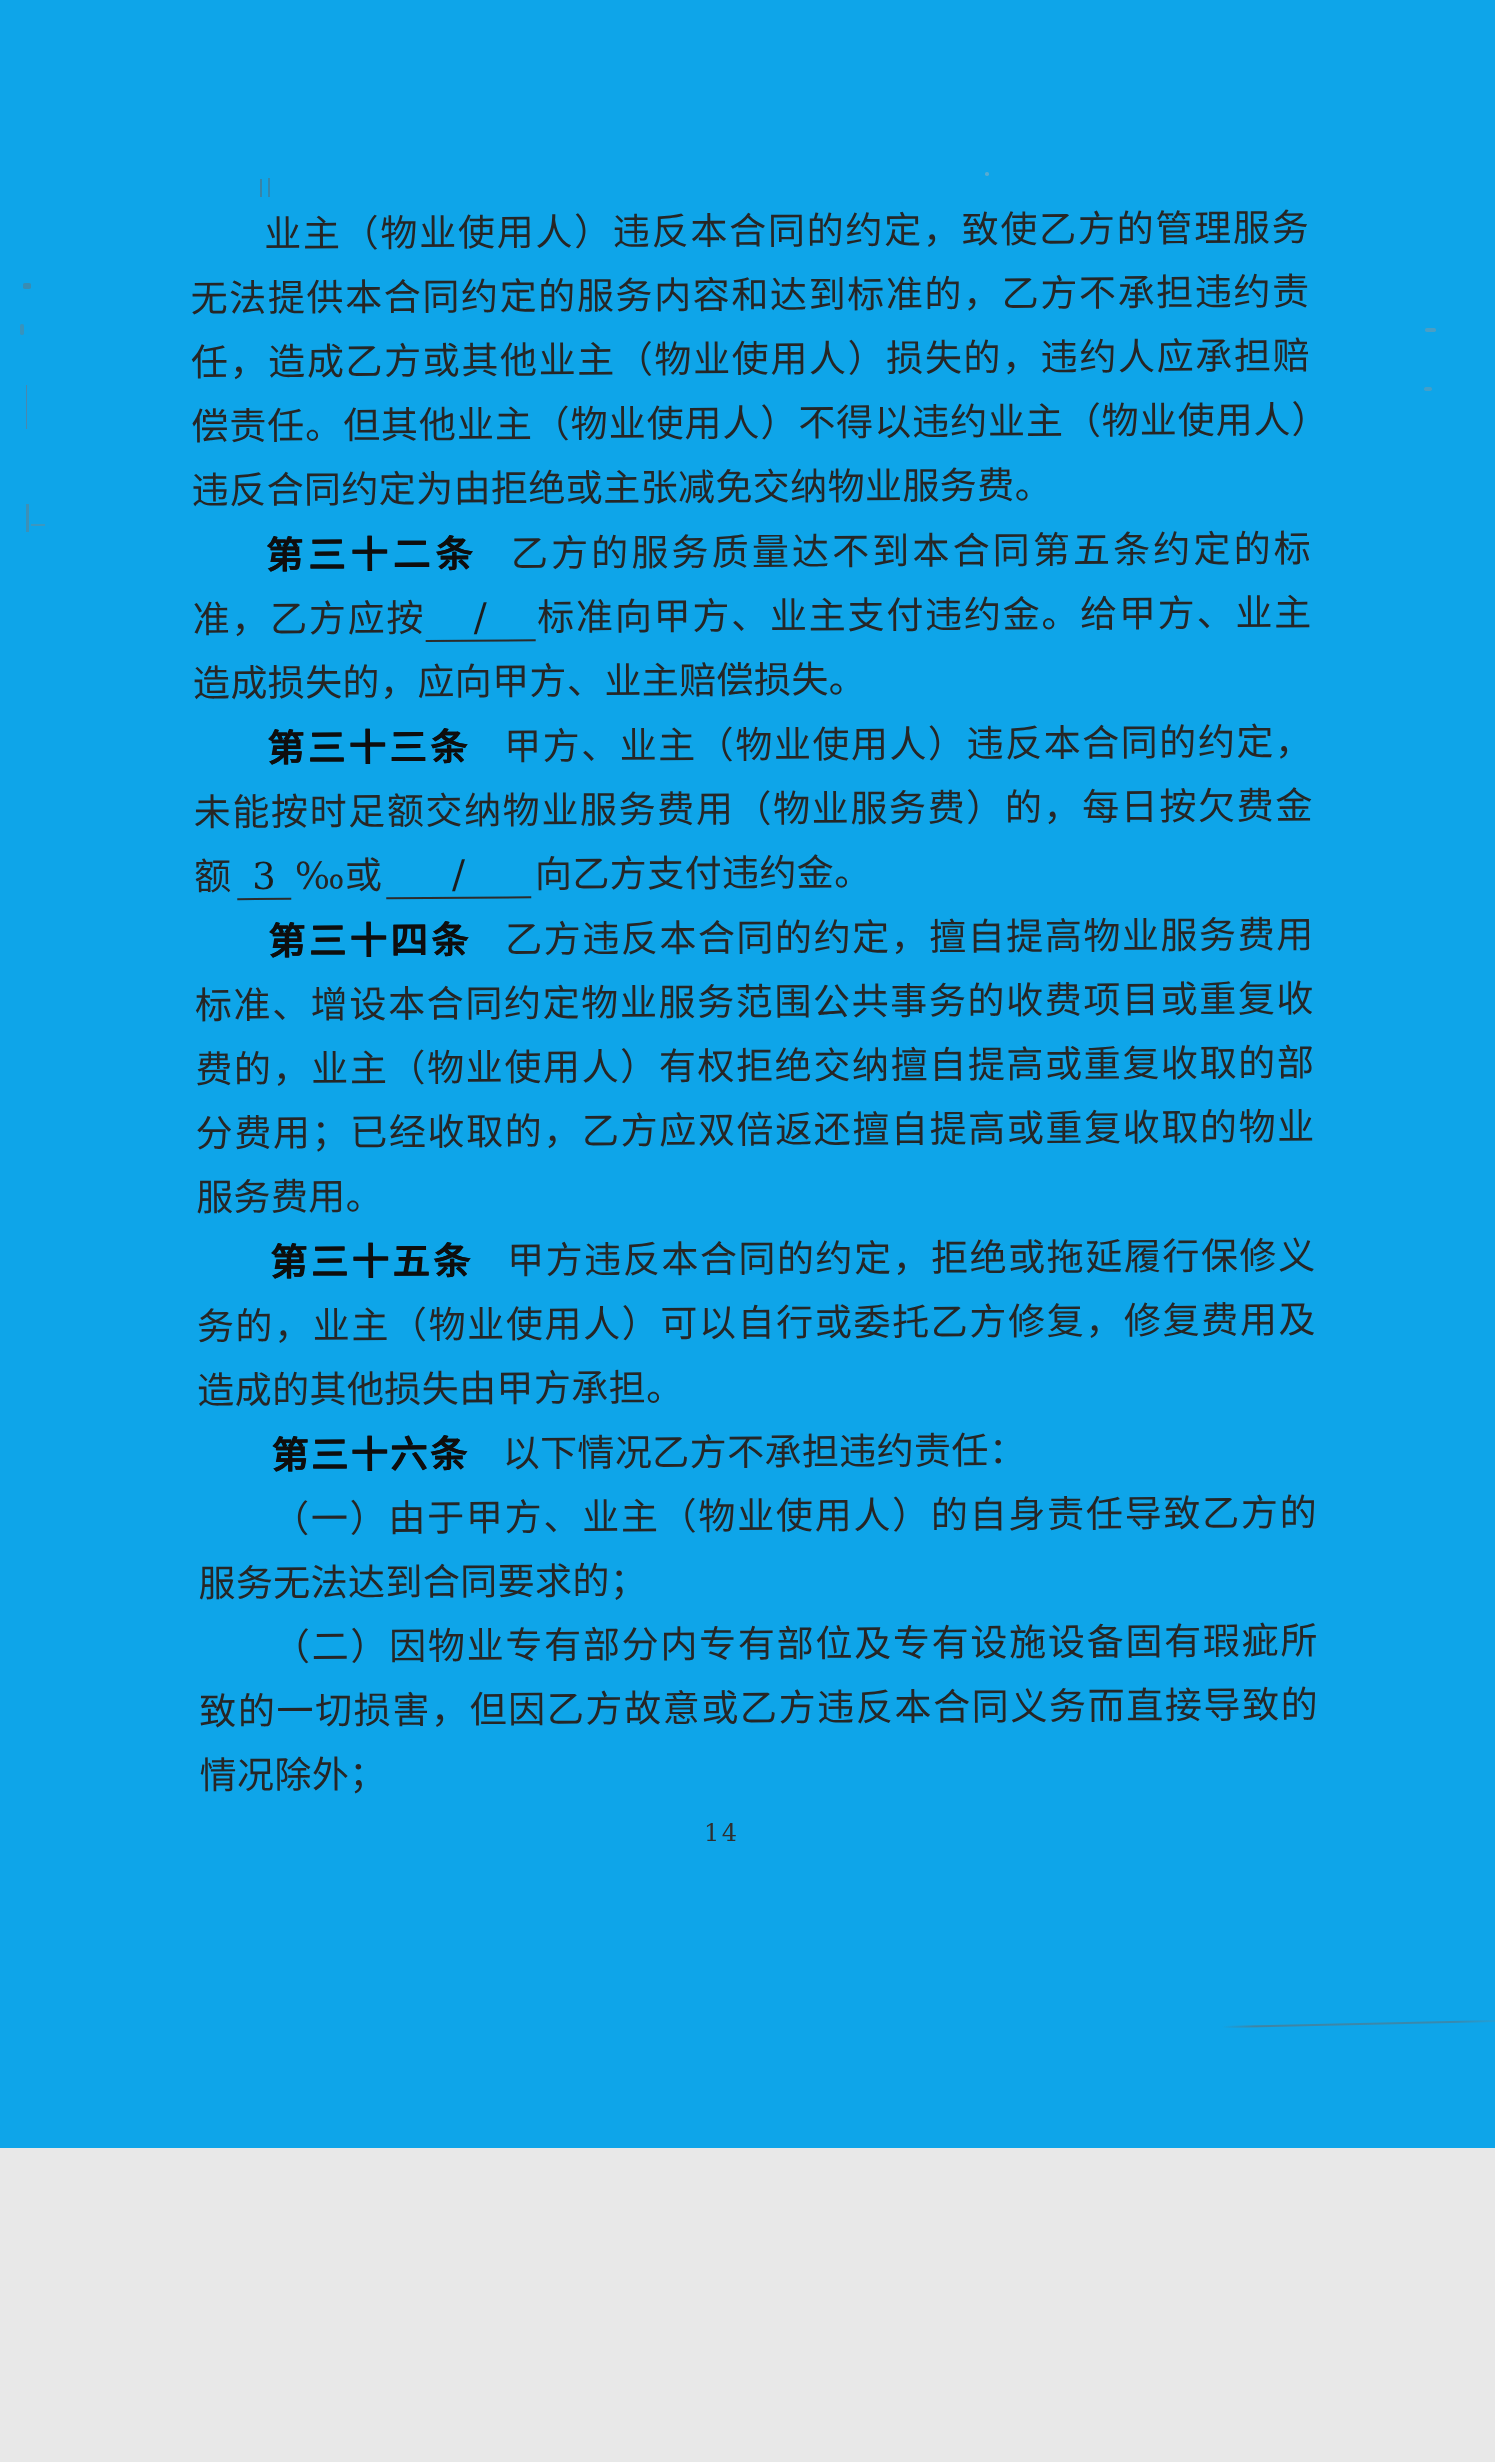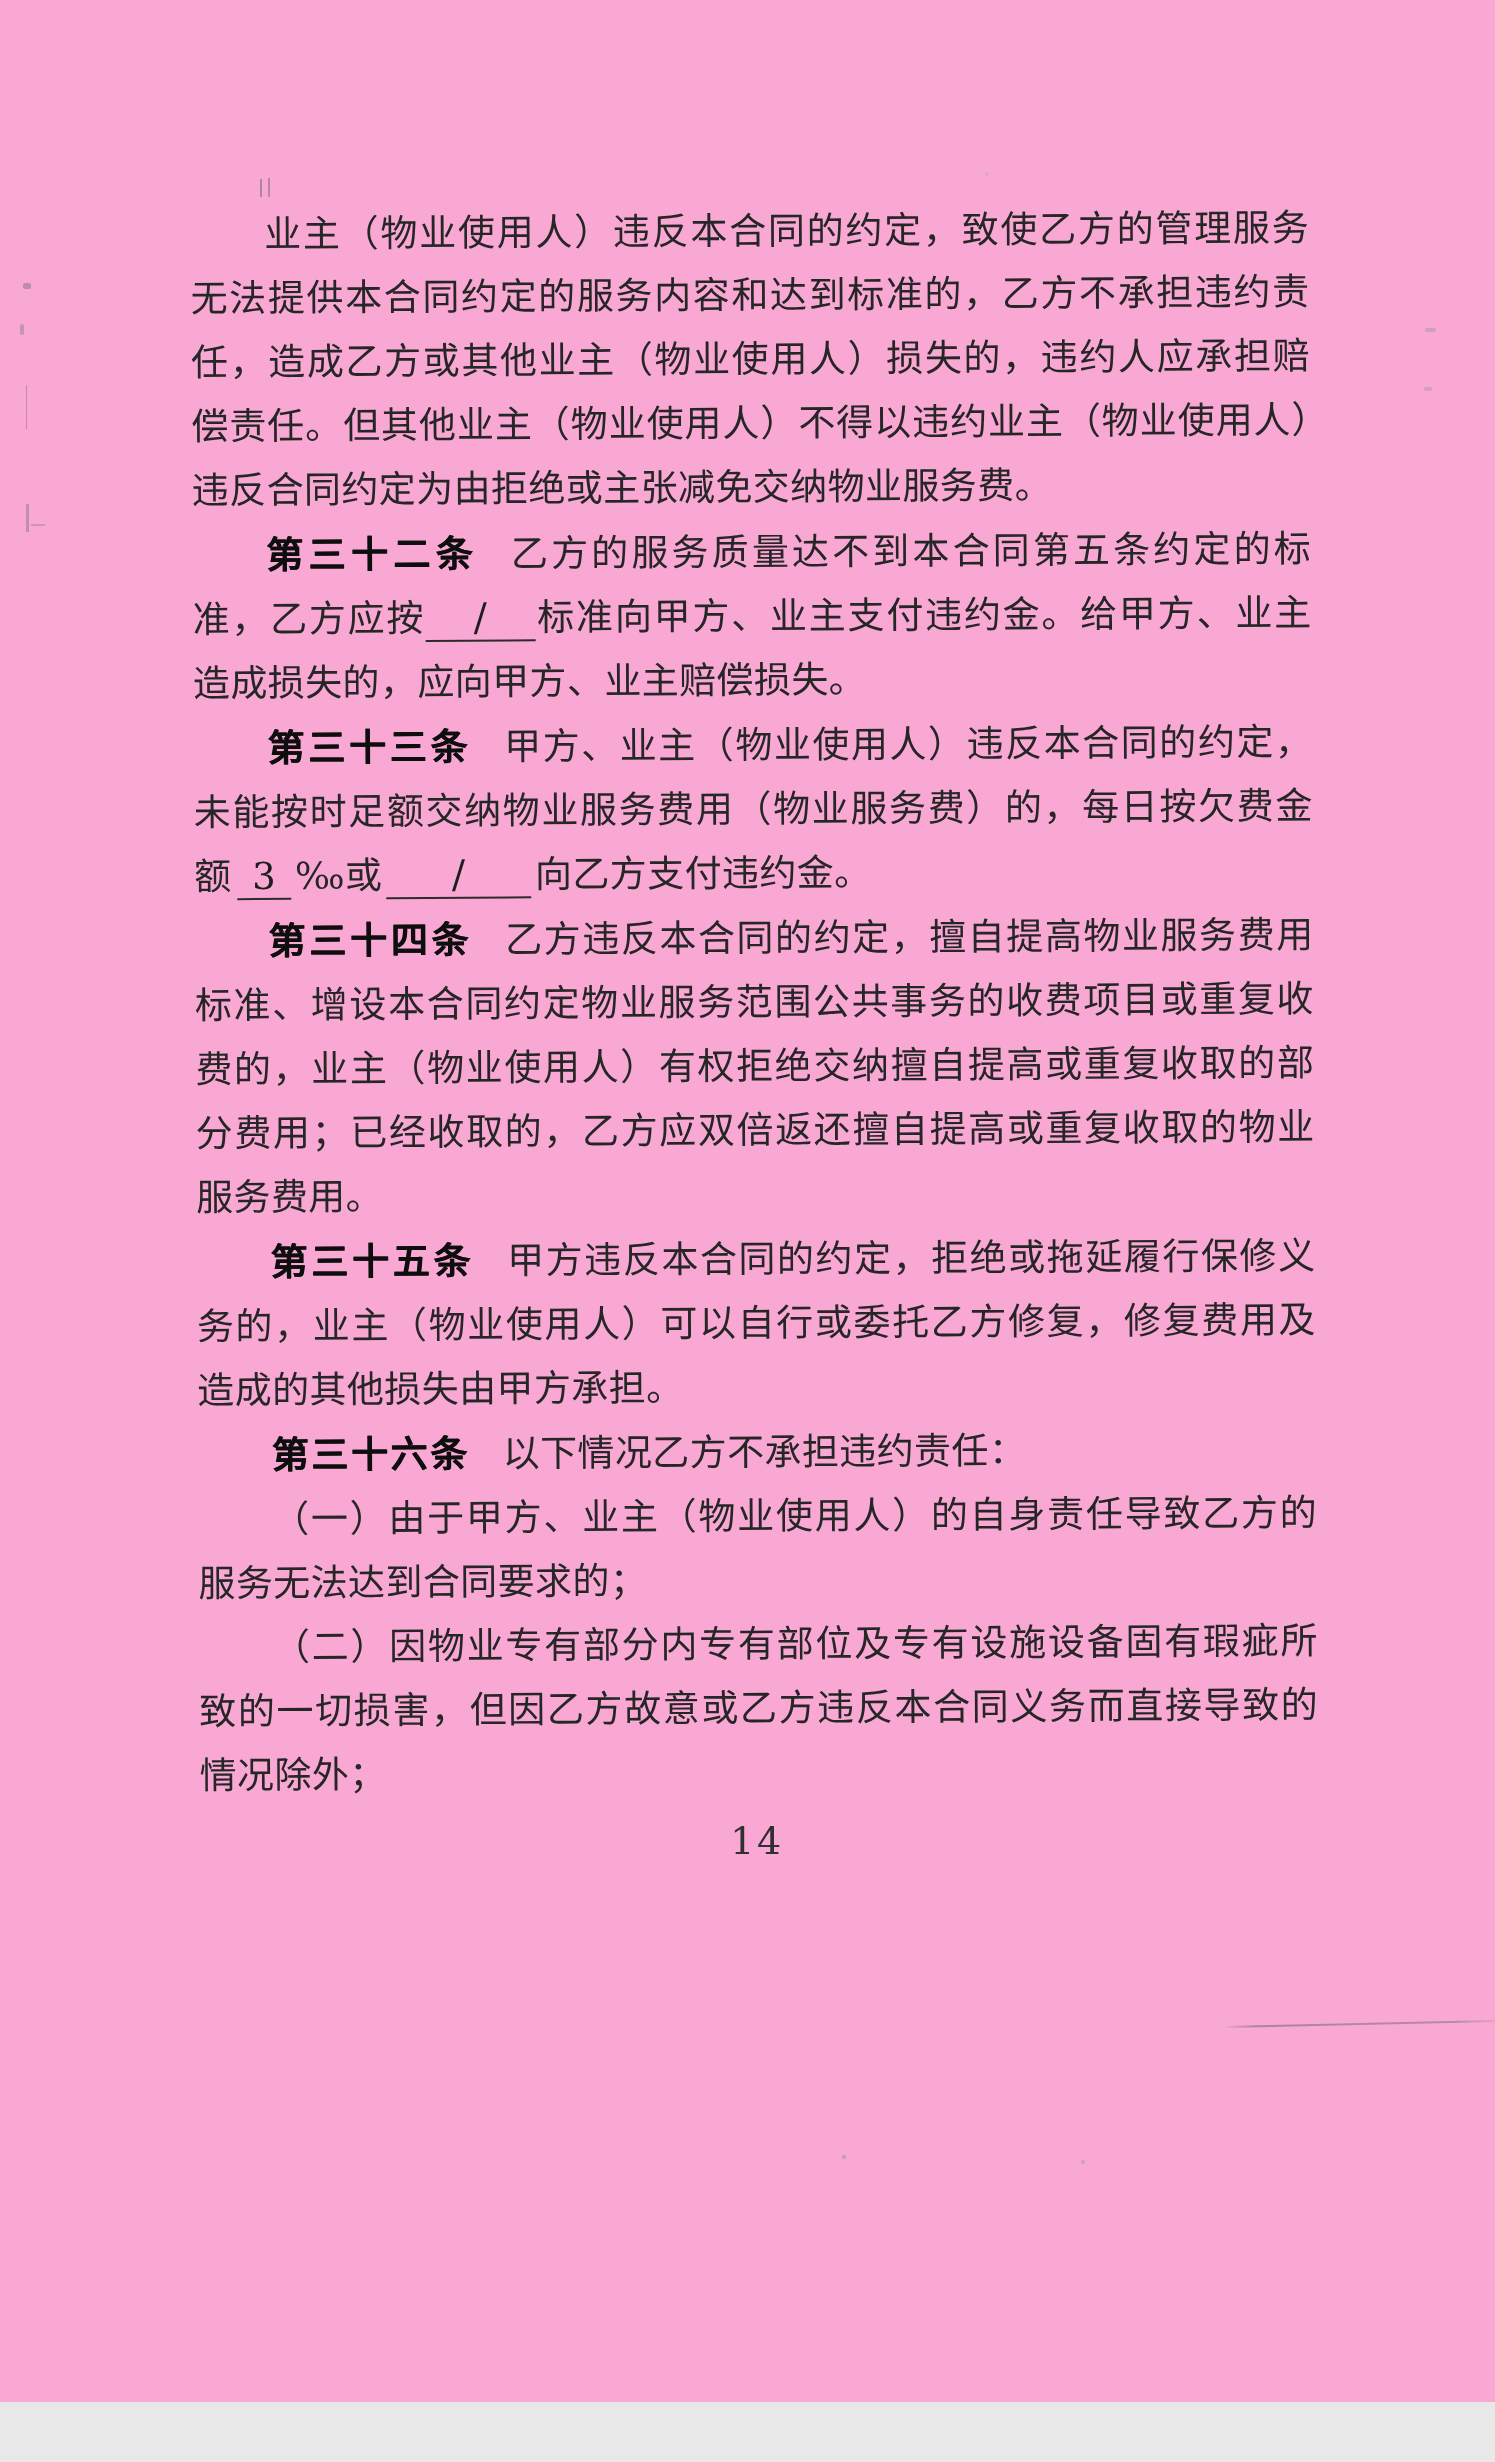--- a/index.html
+++ b/index.html
@@ -3,23 +3,23 @@
 <meta charset="utf-8">
 <style>
   html, body {
     margin: 0;
     padding: 0;
     background: #e8e8e8;
   }
   .sheet {
     position: relative;
     width: 1495px;
-    height: 2402px;
+    height: 2148px;
     margin: 0 auto;
-    background: #f9a8d4;
+    background: #0ea5e9;
     overflow: hidden;
     font-family: "DejaVu Serif", "Liberation Serif", serif;
     color: #262626;
   }
   
   .textblock {
     position: absolute;
     left: 190px;
     top: 200px;
     width: 1119px;
@@ -54,22 +54,22 @@
   }
   .blank-a32      { width: 107px; }
   .blank-a33-rate { width: 51px;  margin-left: 5.3px; margin-right: 3.5px; }
   .blank-a33      { width: 142px; margin-left: 3.5px; margin-right: 3.5px; }
   .slash { font-size: 39px; }
   .pagenum {
     position: absolute;
     top: 1819px;
     left: 704px;
     width: 106px;
-    text-align: center;
-    font-size: 38px;
+    text-align: left;
+    font-size: 24px;
     letter-spacing: 2.6px;
     color: #303030;
   }
   
   .artifact { position: absolute; pointer-events: none; }
   .mark-l1 { left: 23px;  top: 283px;  width: 8px;  height: 6.2px;  background: rgba(110,110,110,.45); border-radius: 1.8px; }
   .mark-l2 { left: 20px;  top: 324px;  width: 4.4px;  height: 10.6px; background: rgba(120,120,120,.40); border-radius: 1.8px; }
   .mark-l3 { left: 25.5px;  top: 385px;  width: 1.8px;  height: 44px; background: rgba(150,100,100,.45); }
   .mark-l4 { left: 26px;  top: 504px;  width: 2.6px;  height: 28px; background: rgba(120,120,120,.45); }
   .mark-l5 { left: 31px;  top: 524px;  width: 14px; height: 1.8px;  background: rgba(130,130,130,.40); }

